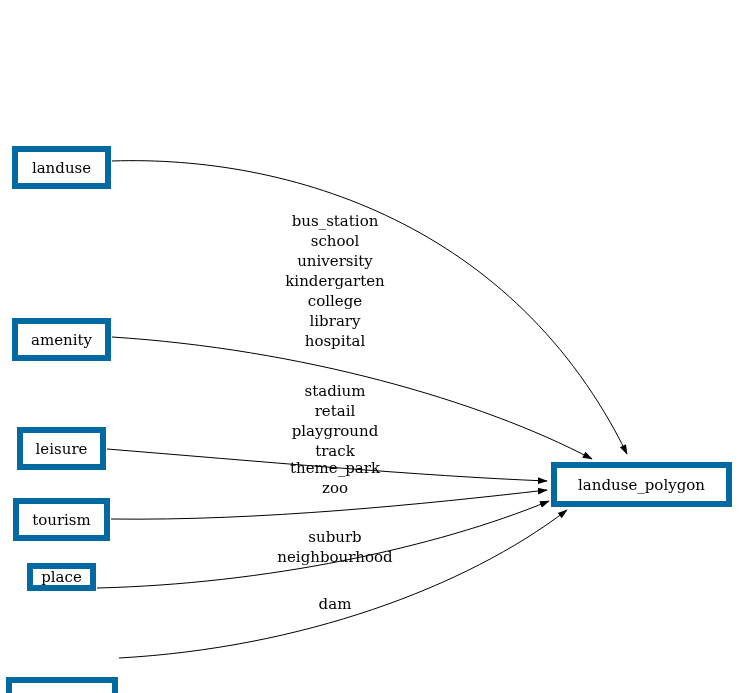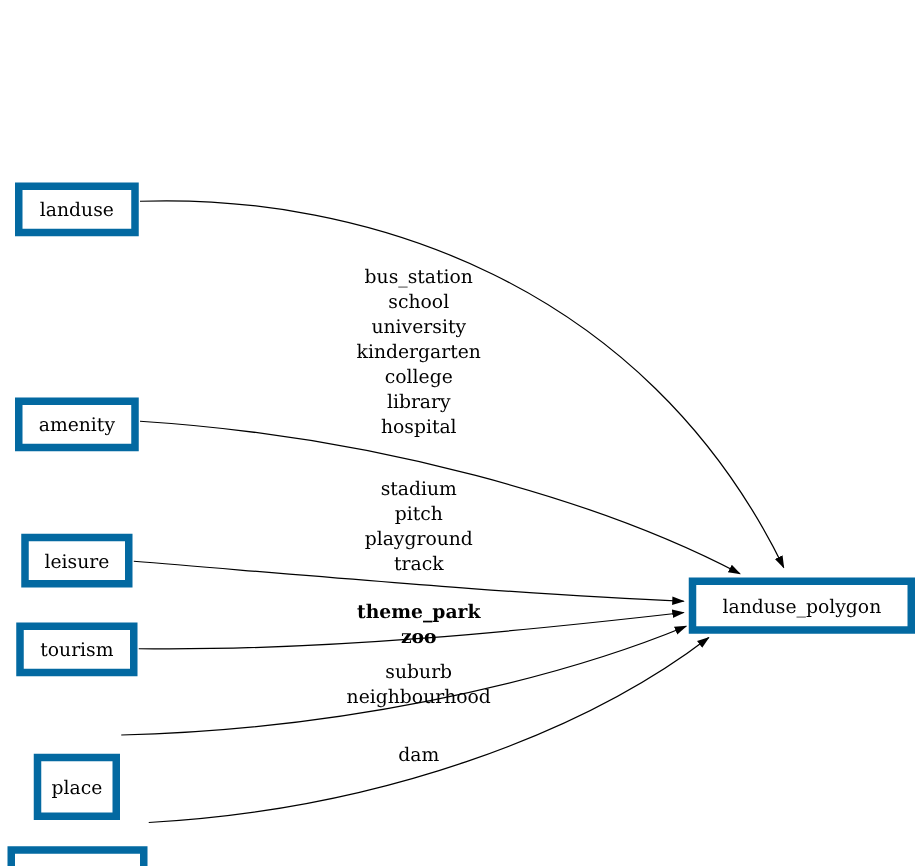--- a/index.html
+++ b/index.html
@@ -73,21 +73,21 @@
   </div>
 
   <div class="node" style="left:17px;  top:427px; width:89px;  height:43px;">
     <span>leisure</span>
   </div>
 
   <div class="node" style="left:13px;  top:498px; width:97px;  height:43px;">
     <span>tourism</span>
   </div>
 
-  <div class="node" style="left:27px;  top:603px; width:69px;  height:53px;">
+  <div class="node" style="left:27px;  top:563px; width:69px;  height:28px;">
     <span>place</span>
   </div>
 
   <div class="node" style="left:6px;   top:629px; width:112px; height:43px;margin-top:48px;">
     <span>waterway</span>
   </div>
 
   <div class="node" style="left:551px; top:462px; width:181px; height:45px;">
     <span>landuse_polygon</span>
   </div>
@@ -95,25 +95,25 @@
 
   <div class="edge-label" style="top:211px;">bus_station
 school
 university
 kindergarten
 college
 library
 hospital</div>
 
   <div class="edge-label" style="top:381px;">stadium
-pitch
+retail
 playground
 track</div>
 
-  <div class="edge-label" style="top:479px;font-weight:bold;">theme_park
+  <div class="edge-label" style="top:458px;">theme_park
 zoo</div>
 
   <div class="edge-label" style="top:527px;">suburb
 neighbourhood</div>
 
   <div class="edge-label" style="top:594px;">dam</div>
 
 </div>
 
 </body></html>

